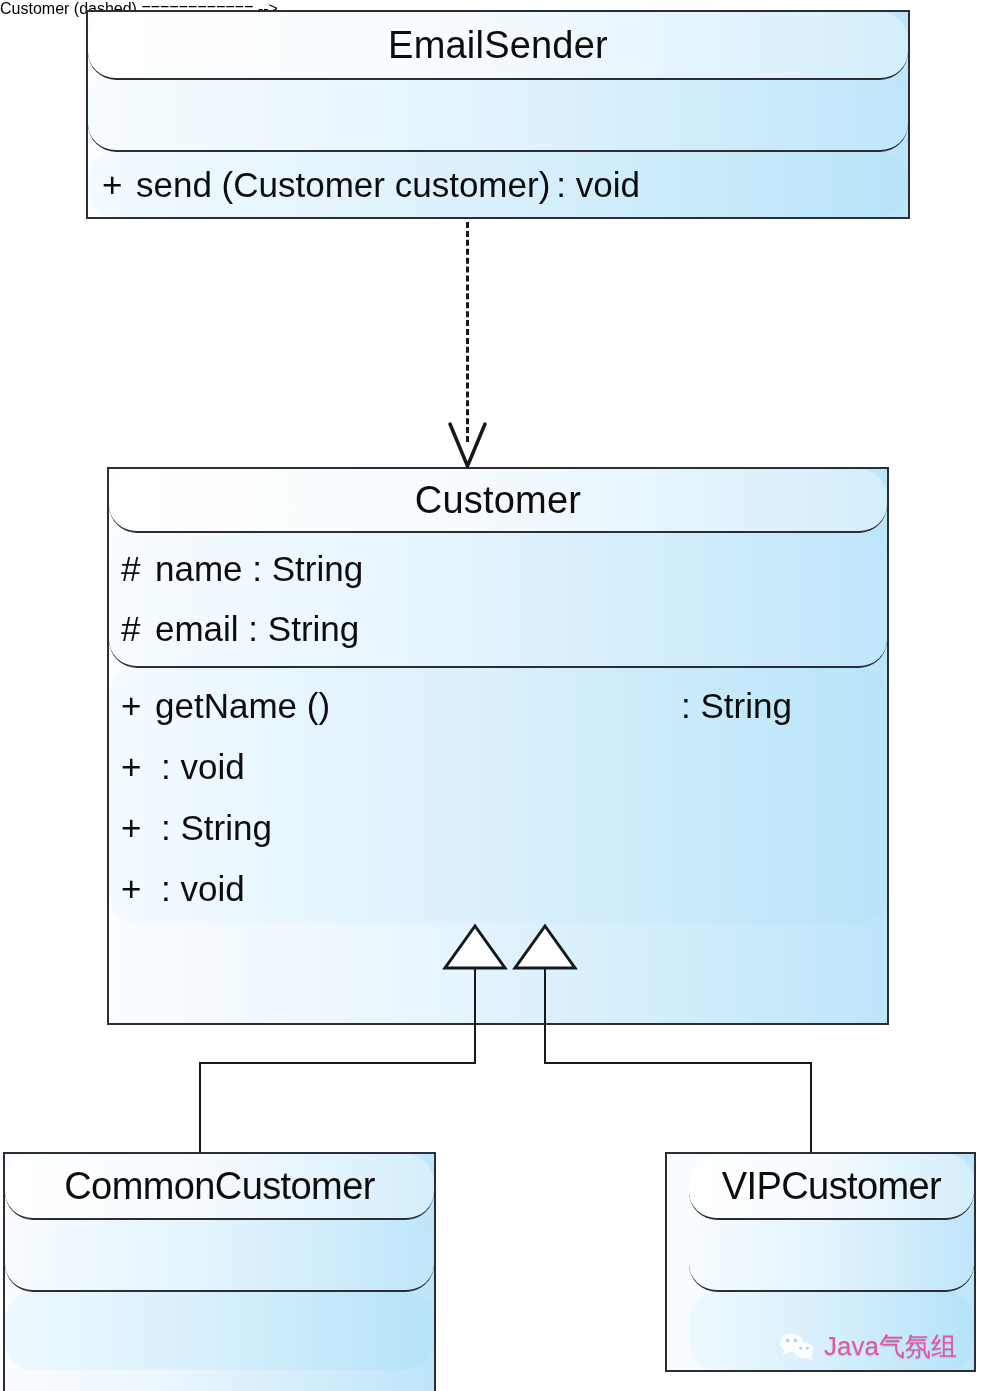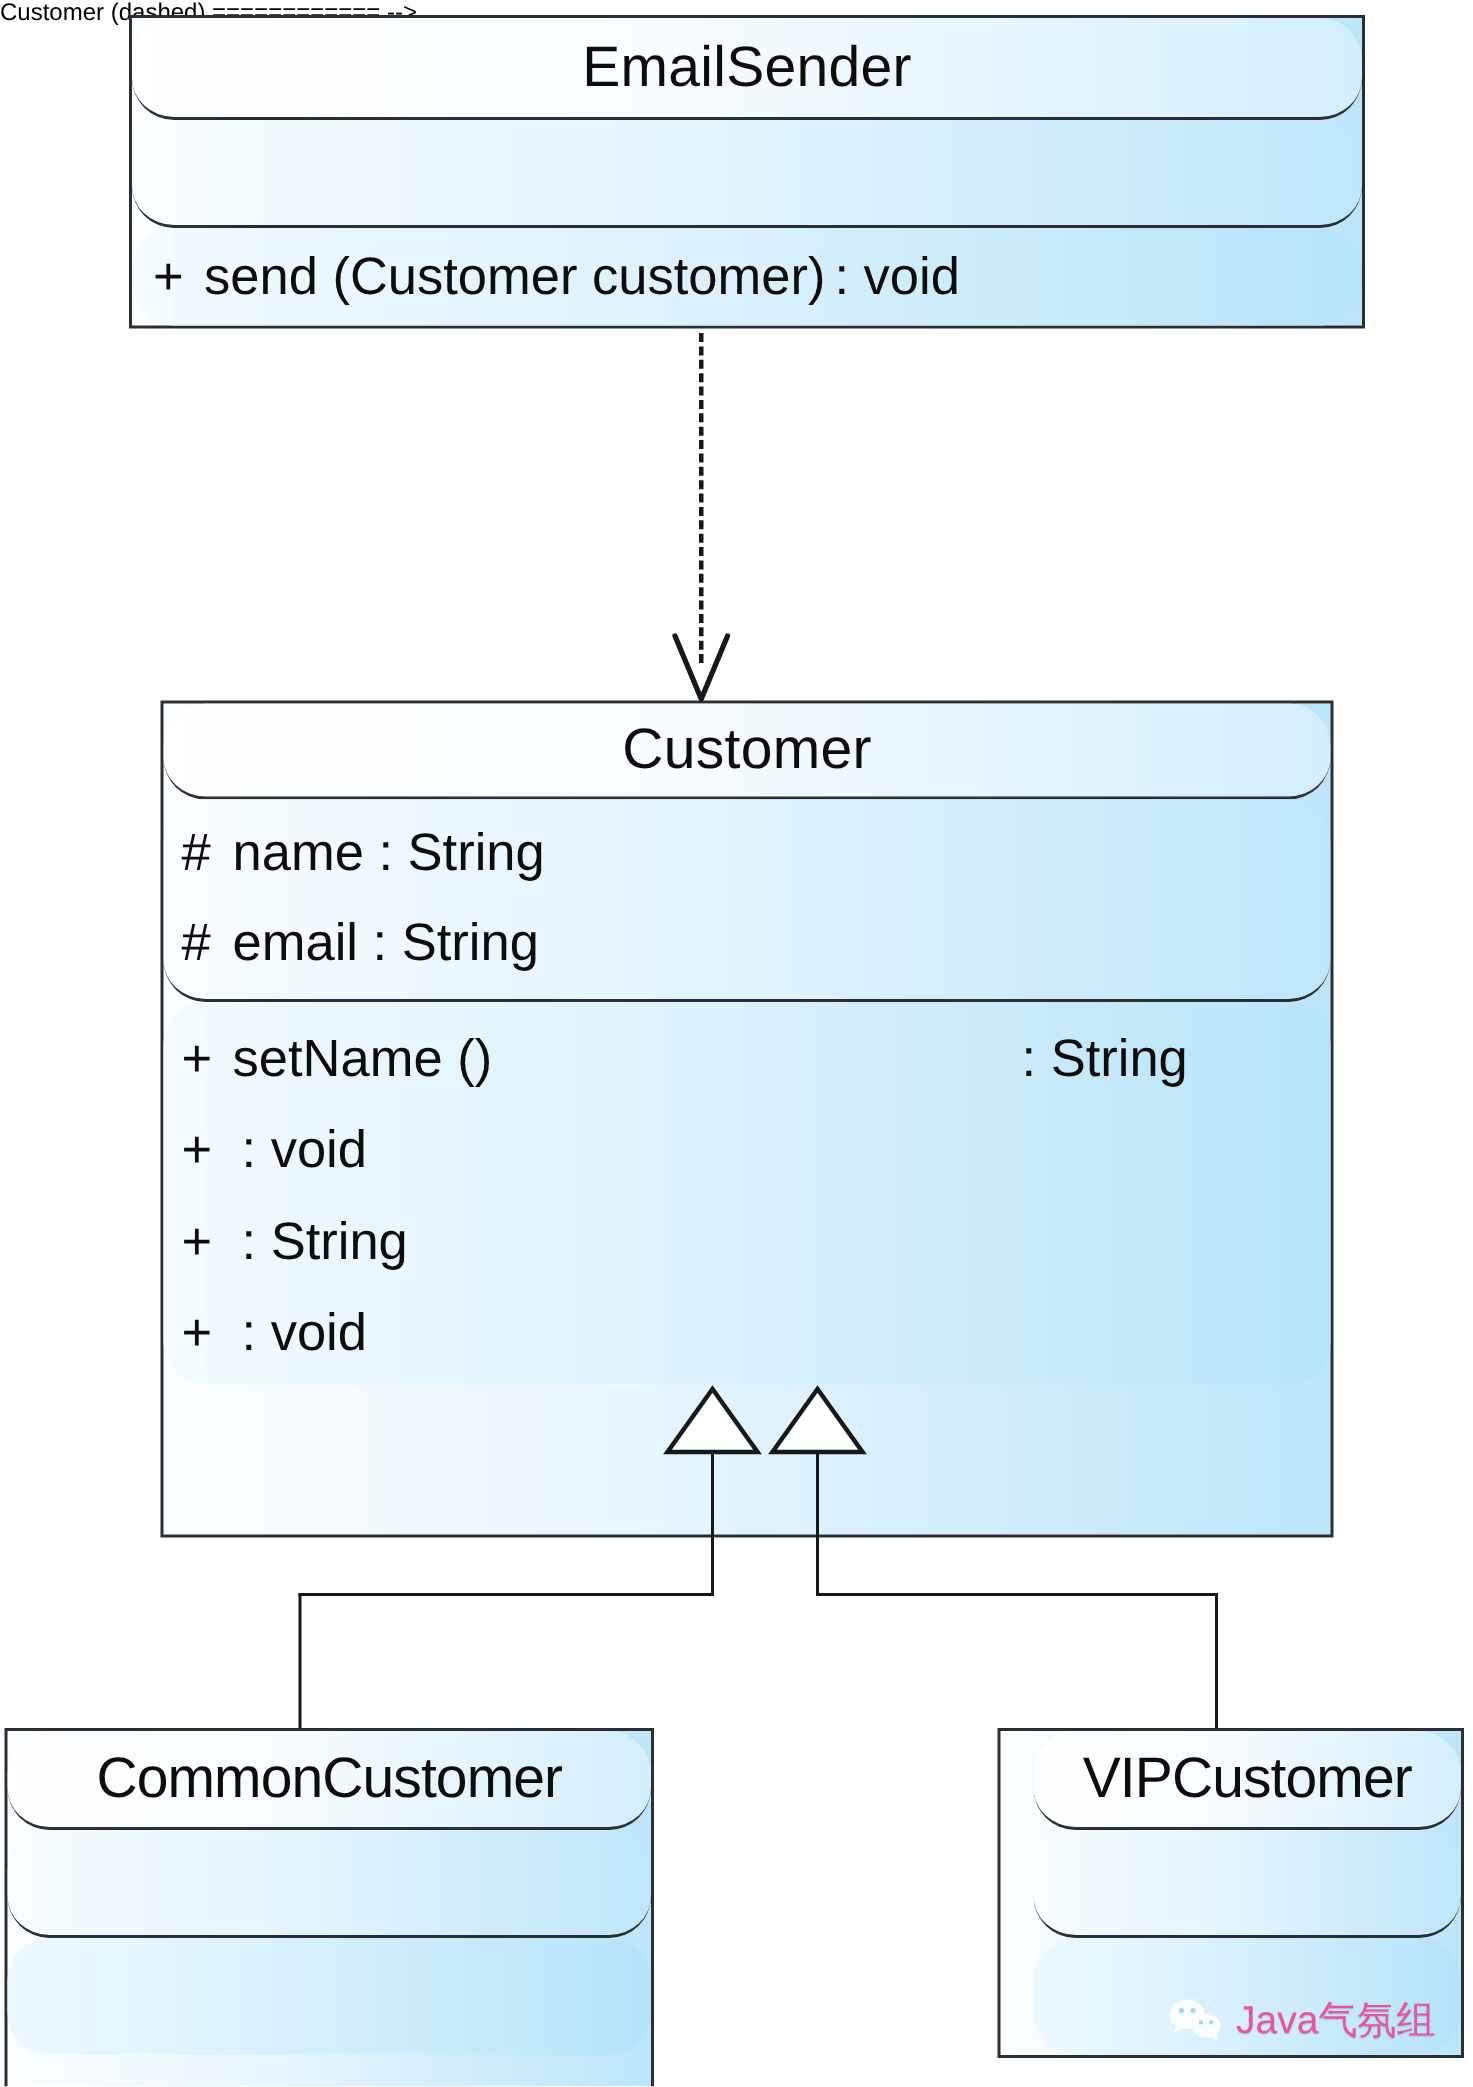--- a/index.html
+++ b/index.html
@@ -162,21 +162,21 @@
       </div>
       <div class="member" style="left:12px; top:66px; height:60px;">
         <span class="vis">#</span>
         <span class="sig">email  : String</span>
       </div>
     </div>
 
     <div class="uml-row compartment" style="height:255px;">
       <div class="member cols" style="left:12px; top:8px; height:60px;">
         <span class="vis">+</span>
-        <span class="sig">setName ()</span>
+        <span class="sig">getName ()</span>
         <span class="ret">: String</span>
       </div>
       <div class="member cols" style="left:12px; top:69px; height:60px;">
         <span class="vis">+</span>
         <span class="ret">: void</span>
       </div>
       <div class="member cols" style="left:12px; top:130px; height:60px;">
         <span class="vis">+</span>
         <span class="ret">: String</span>
       </div>

